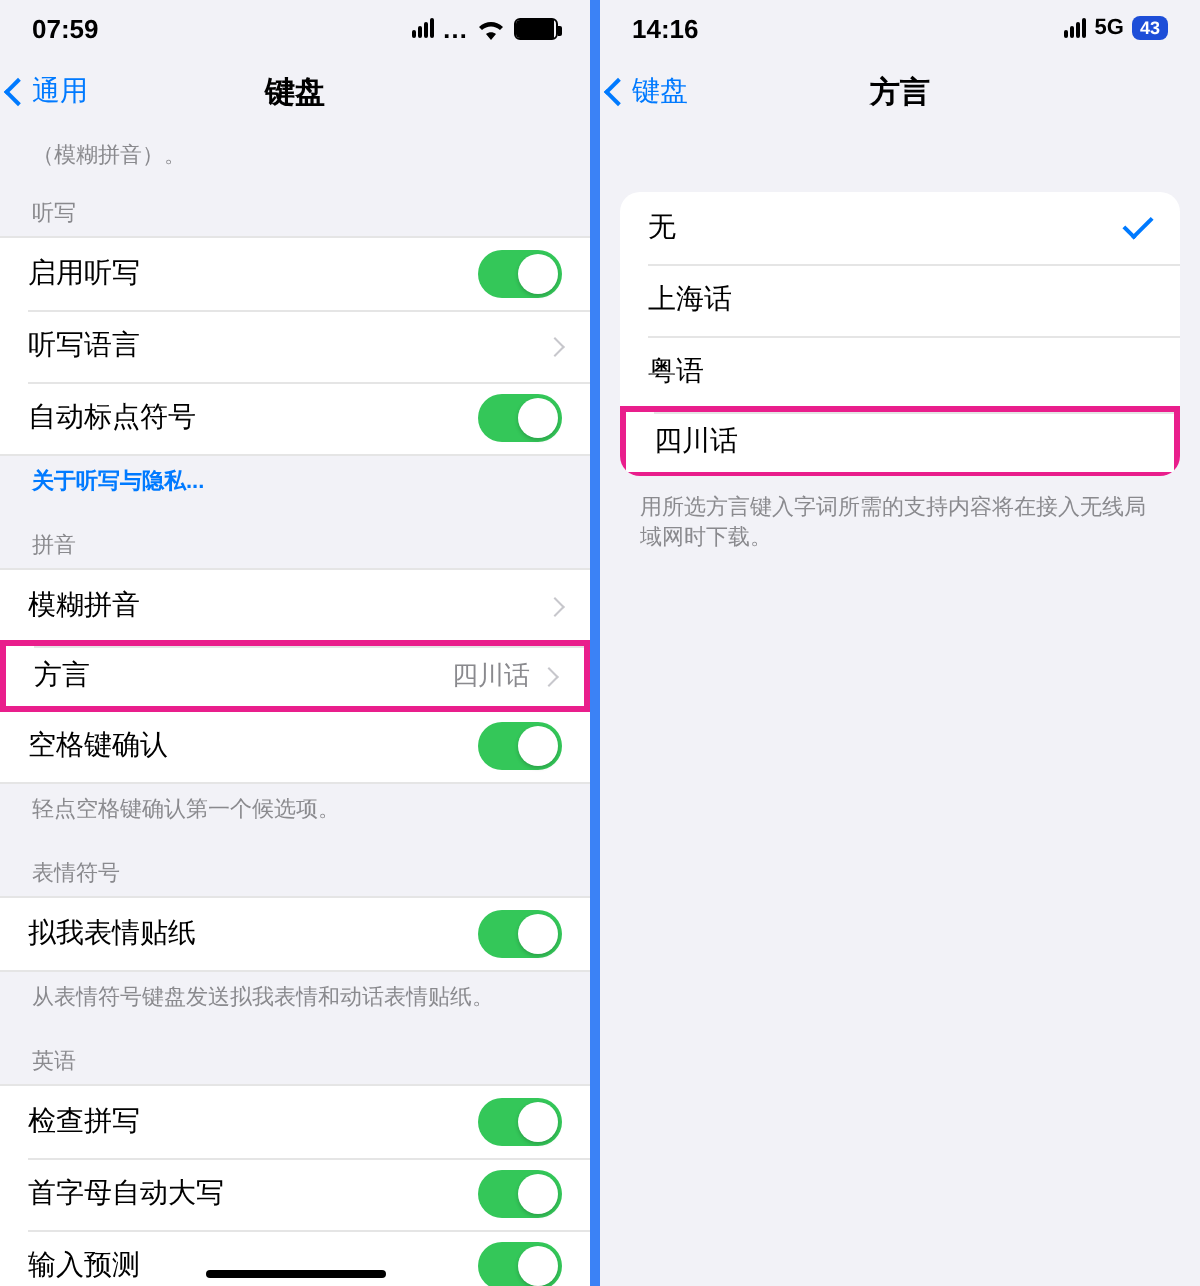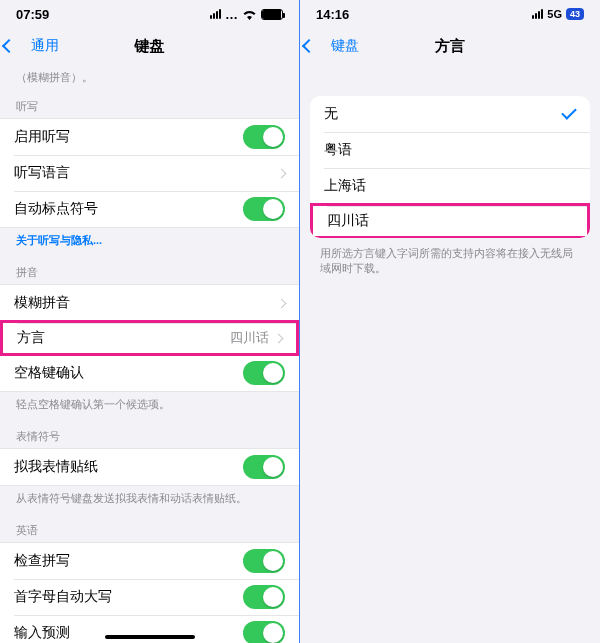--- a/index.html
+++ b/index.html
@@ -12,21 +12,21 @@
     overflow: hidden;
   }
   .phone {
     width: 300px;
     height: 643px;
     background: #f2f2f7;
     display: flex;
     flex-direction: column;
     position: relative;
   }
-  .phone-left { border-right: 1px solid #3b82f6; }
+  .phone-left { border-right: 5px solid #3b82f6; }
   .status-bar {
     height: 28px;
     display: flex;
     justify-content: space-between;
     align-items: center;
     padding: 0 16px;
     font-size: 13px;
     font-weight: 600;
     background: #f2f2f7;
   }
@@ -40,21 +40,21 @@
     position: relative;
     padding: 0 8px;
   }
   .nav-back {
     position: absolute;
     left: 4px;
     display: flex;
     align-items: center;
     color: #007aff;
     font-size: 14px;
-    gap: 15px;
+    gap: 0px;
   }
   .nav-title { font-size: 15px; font-weight: 600; }
   .chevron-left {
     width: 10px; height: 10px;
     border-left: 2px solid #007aff;
     border-bottom: 2px solid #007aff;
     transform: rotate(45deg);
     margin-right: 2px;
   }
   .content { flex: 1; overflow-y: auto; }
@@ -290,24 +290,24 @@
     <span class="nav-title">方言</span>
   </div>
   <div class="content">
     <div style="height:32px"></div>
     <div class="group-section" style="margin:0 10px;border-radius:10px;overflow:hidden;border:none">
       <div class="row">
         <span class="row-label">无</span>
         <div class="checkmark"></div>
       </div>
       <div class="row">
+        <span class="row-label">上海话</span>
+      </div>
+      <div class="row">
         <span class="row-label">粤语</span>
-      </div>
-      <div class="row">
-        <span class="row-label">上海话</span>
       </div>
       <div class="row highlight">
         <span class="row-label">四川话</span>
       </div>
     </div>
     <div class="footer-text" style="padding:8px 20px">用所选方言键入字词所需的支持内容将在接入无线局域网时下载。</div>
   </div>
 </div>
 
 </body></html>

